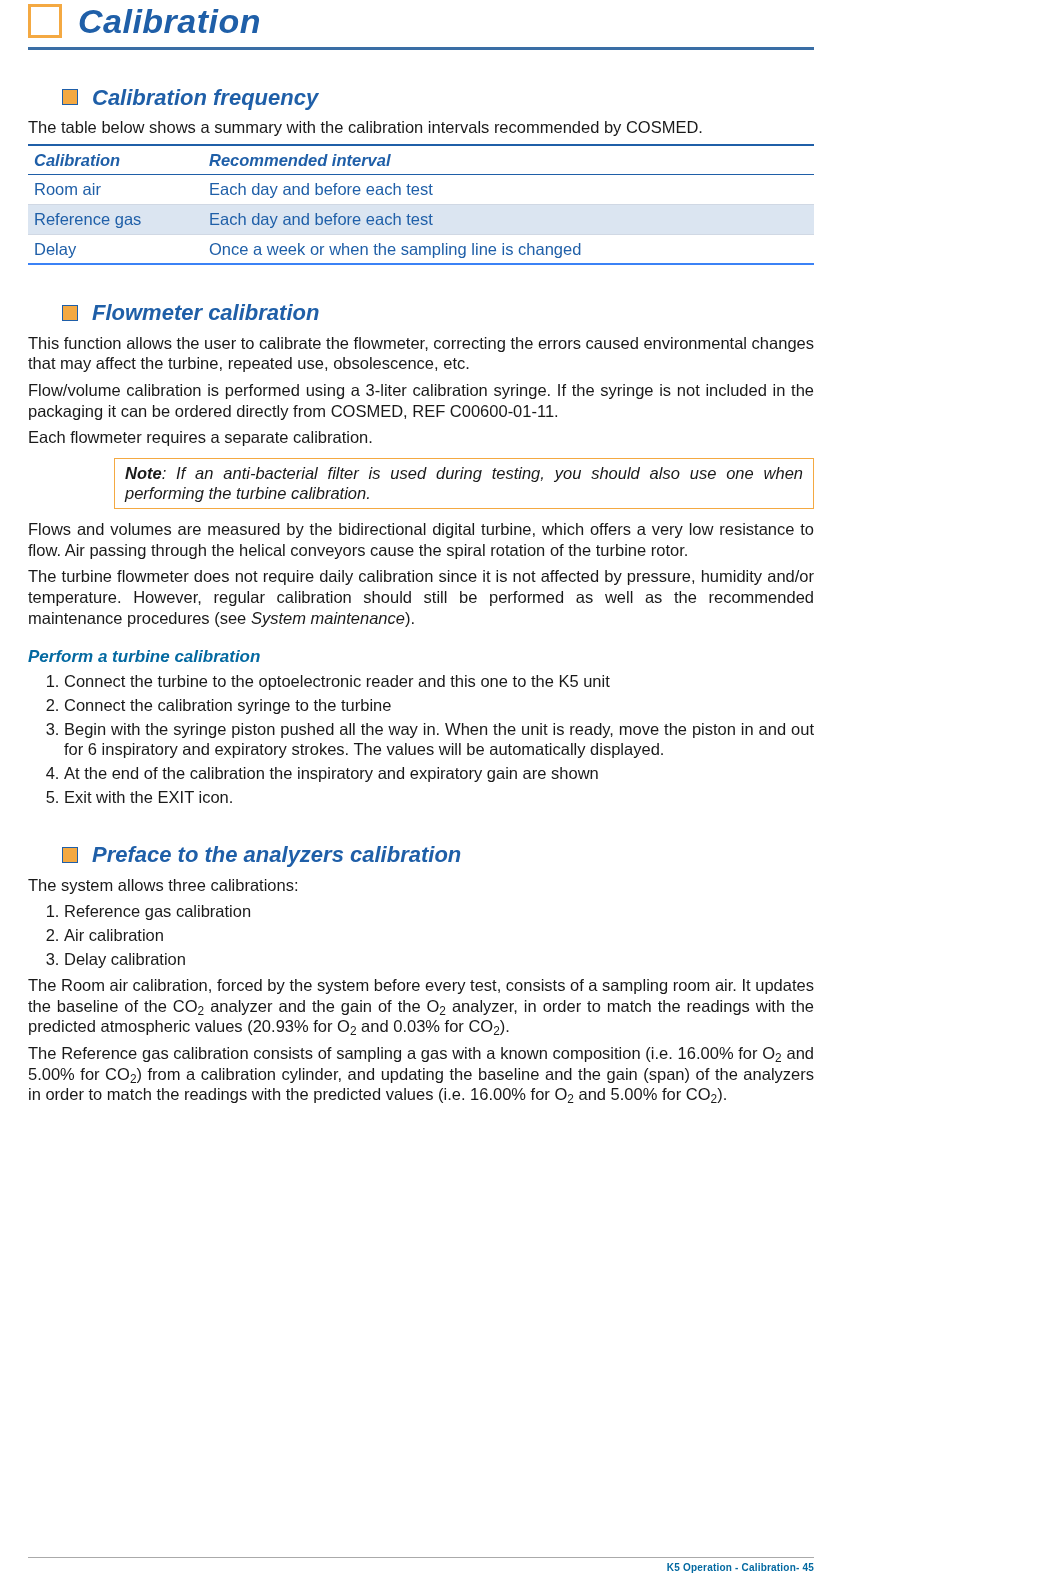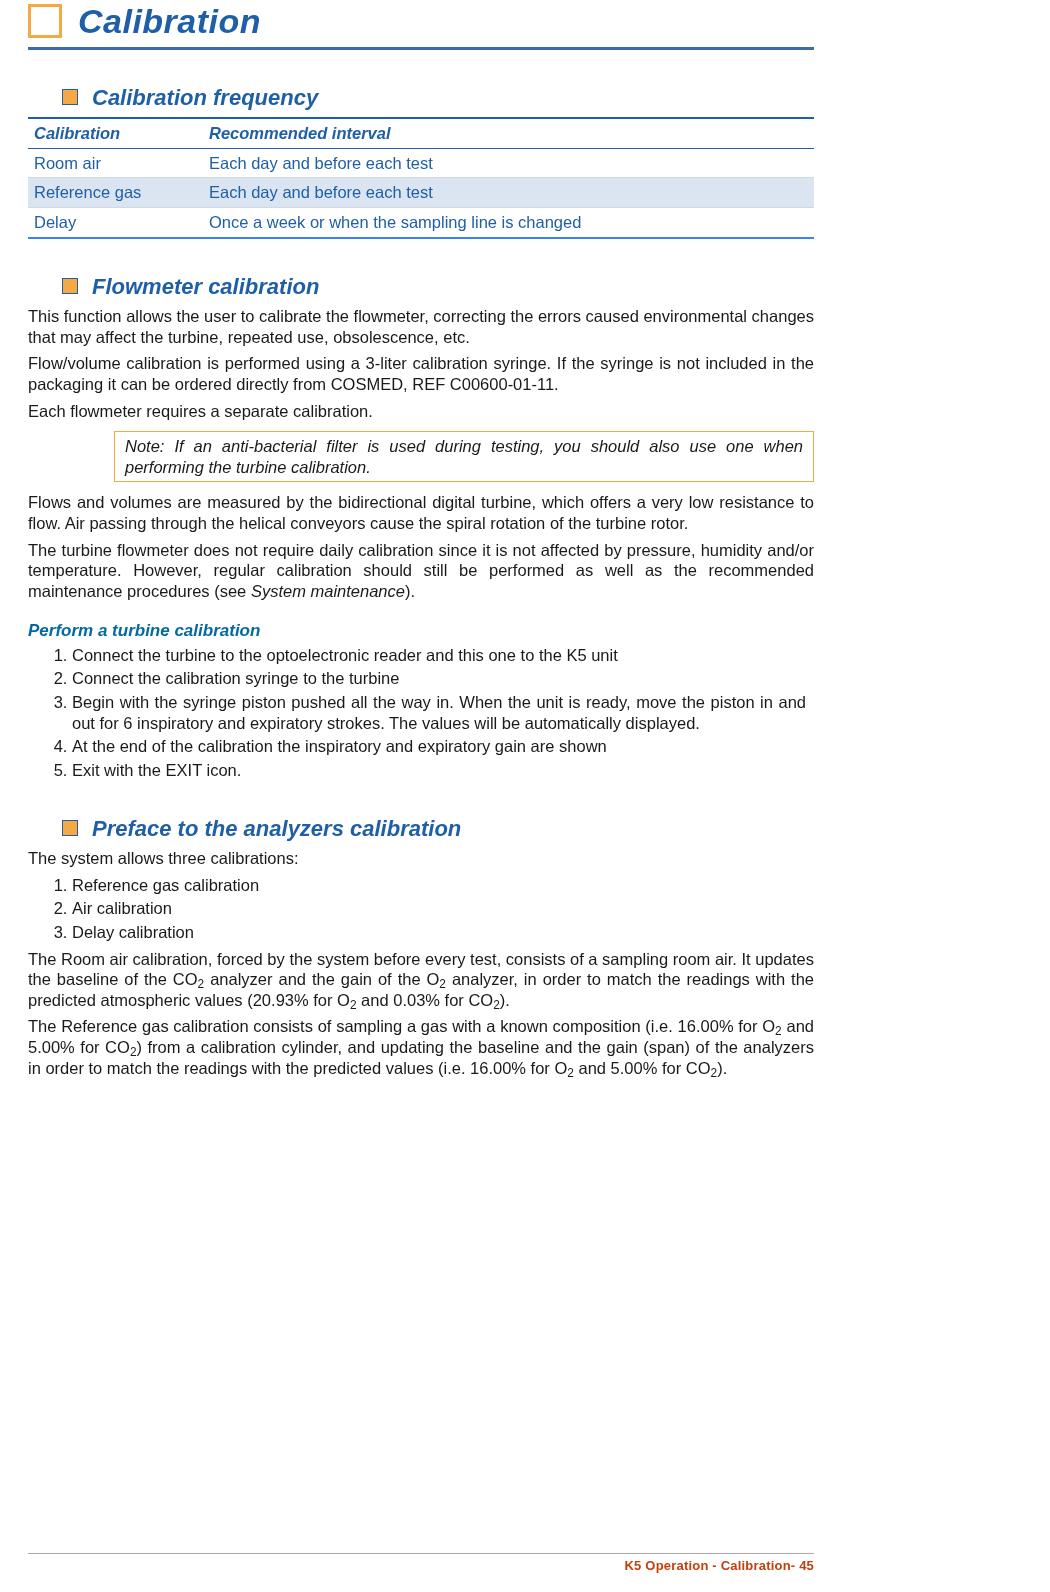--- a/index.html
+++ b/index.html
@@ -103,38 +103,38 @@
   table.cal tr.shade td { background: #dbe5f1; }
 
   
   .note {
     margin: 10px 0 10px 86px;
     border: 1px solid #f4a942;
     padding: 4px 10px;
     font-style: italic;
     text-align: justify;
   }
-  .note .lbl { font-weight: 400; }
+  .note .lbl { font-weight: 700; }
 
   
   ol.steps { margin: 2px 0 2px 18px; padding-left: 18px; }
-  ol.steps li { margin: 3px 8px; text-align: justify; }
+  ol.steps li { margin: 3px 0; text-align: justify; }
 
   
   sub { font-size: 0.72em; vertical-align: -0.25em; line-height: 0; }
 
   
   .footer {
     position: absolute;
     right: 28px;
     bottom: 18px;
-    font-size: 13px;
+    font-size: 10px;
     font-weight: 700;
     letter-spacing: .2px;
-    color: #c2410c;
+    color: #0369a1;
     border-top: 1px solid #aaa;
     padding-top: 4px;
     width: calc(100% - 56px);
     text-align: right;
   }
 
   .bold { font-weight: 700; }
   .ital { font-style: italic; }
 </style>
 </head>
@@ -145,20 +145,21 @@
   <div class="chap-header">
     <span class="chap-icon-box"></span>
     <span class="chap-title">Calibration</span>
   </div>
 
 
   <div class="sec-heading">
     <span class="sq"></span>
     <span class="ttl">Calibration frequency</span>
   </div>
+  <p>The table below shows a summary with the calibration intervals recommended by COSMED.</p>
 
   <table class="cal">
     <thead>
       <tr>
         <th class="c0">Calibration</th>
         <th>Recommended interval</th>
       </tr>
     </thead>
     <tbody>
       <tr>

